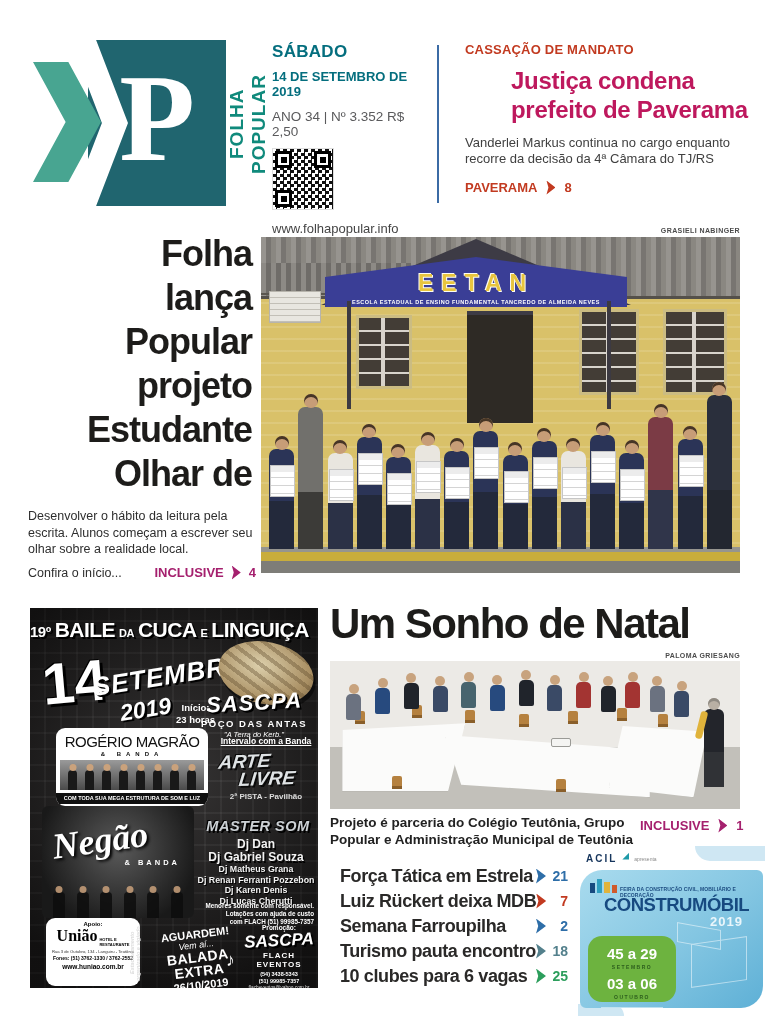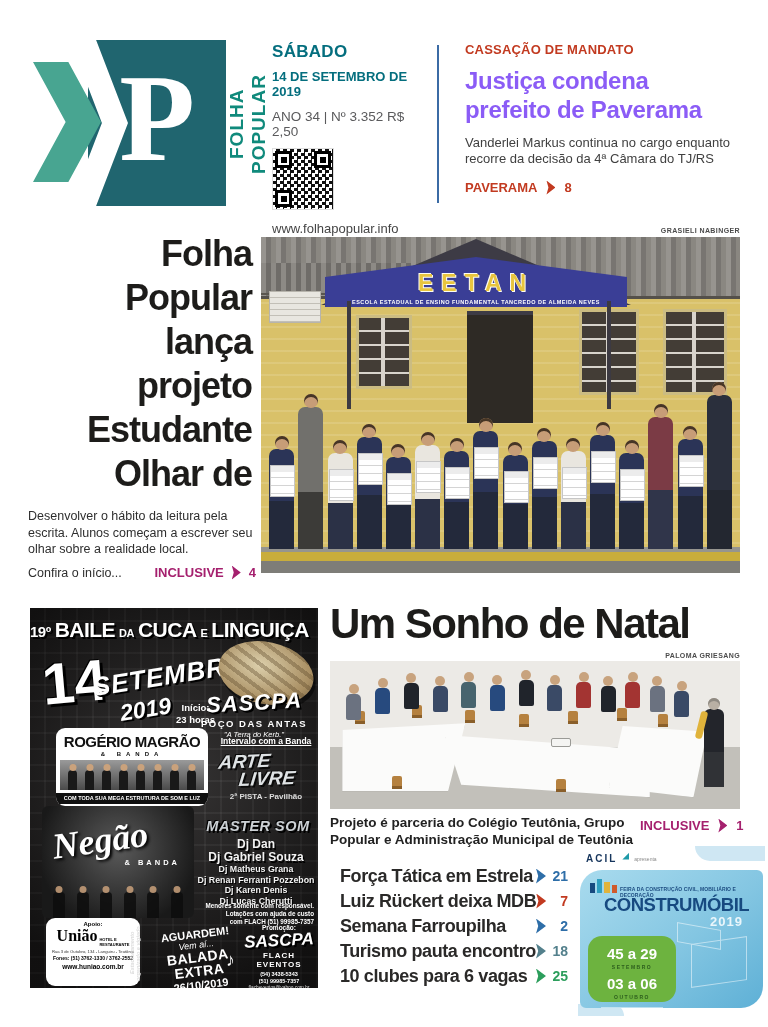--- a/index.html
+++ b/index.html
@@ -31,22 +31,22 @@
   .qr-f { position:absolute; width:17px; height:17px; background:#fff; border:3px solid #000;
     display:flex; align-items:center; justify-content:center; }
   .qr-f::before { content:""; width:6px; height:6px; background:#000; }
   .issue-web { font-size:13px; color:#454545; margin-top:11px; }
 
   .vdiv { left:437px; top:45px; width:2px; height:158px; background:#3b6ba5; }
 
   
   .lead { left:465px; top:42px; width:296px; }
   .kicker { font-size:13px; font-weight:800; color:#c23a20; letter-spacing:.2px; }
-  .lead-hl { width:252px; font-size:24px; font-weight:800; color:#8b5cf6; line-height:29px;
-    letter-spacing:-.3px; margin-top:9px; }
+  .lead-hl { width:252px; font-size:24px; font-weight:800; color:#be185d; line-height:29px;
+    letter-spacing:-.3px; margin-top:9px;margin-left:46px; }
   .lead-deck { font-size:13px; color:#404040; line-height:16px; margin-top:11px; width:290px; }
   .pagerow { display:flex; align-items:center; gap:9px; margin-top:13px; }
   .pagerow .sec { font-size:13px; font-weight:800; }
   .pagerow .num { font-size:13px; font-weight:800; }
   .bm { display:inline-block; width:9px; height:14px; clip-path:polygon(0 0,100% 50%,0 100%,22% 50%); }
   .red { color:#c23a20; } .bm.red { background:#c23a20; }
   .mag { color:#a5206e; } .bm.mag { background:#a5206e; }
 
   
   .f-head { left:26px; top:232px; width:226px; text-align:right; font-size:36px; font-weight:800;
@@ -119,21 +119,21 @@
     box-shadow:3px 4px 0 rgba(0,0,0,.5); overflow:hidden; }
   .cuca::after { content:""; position:absolute; inset:0;
     background:repeating-linear-gradient(25deg,rgba(90,70,40,.35) 0 4px,transparent 4px 10px); }
   .p-venue { right:4px; top:82px; width:120px; text-align:center; }
   .p-venue .v { font-size:22px; font-weight:900; font-style:italic; letter-spacing:1px;
     text-shadow:2px 2px 0 #000; transform:rotate(-3deg); }
   .p-venue .c { font-size:9.5px; font-weight:800; letter-spacing:1.5px; margin-top:2px; }
   .p-venue .k { font-size:7.5px; font-style:italic; margin-top:1px; }
   .bandbox { left:26px; top:120px; width:152px; height:78px; background:#fff; border-radius:9px;
     color:#111; text-align:center; padding-top:5px; overflow:hidden; }
-  .bandbox .n { font-size:15px; font-weight:700; letter-spacing:-.5px; }
+  .bandbox .n { font-size:15px; font-weight:400; letter-spacing:-.5px; }
   .bandbox .nb { font-size:6px; letter-spacing:5px; font-weight:700; margin-top:1px; }
   .bandphoto { height:30px; margin:3px 4px 0; background:linear-gradient(#9a9a9a,#4a4a4a);
     display:flex; justify-content:space-evenly; align-items:flex-end; overflow:hidden; }
   .sil { position:relative; width:9px; height:20px; border-radius:4px 4px 0 0; background:#191919; }
   .sil::before { content:""; position:absolute; top:-6px; left:50%; transform:translateX(-50%);
     width:7px; height:7px; border-radius:50%; background:#caa27c; }
   .bandchip { margin-top:3px; height:11px; background:#101010; color:#fff; font-size:5.5px;
     font-weight:800; line-height:11px; }
   .p-int { left:188px; top:128px; width:96px; text-align:center; font-size:8.5px; font-weight:800;
     text-decoration:underline; }
@@ -280,22 +280,22 @@
     <div class="lead-deck">Vanderlei Markus continua no cargo enquanto recorre da decisão da 4ª Câmara do TJ/RS</div>
     <div class="pagerow">
       <span class="sec red">PAVERAMA</span>
       <span class="bm red"></span>
       <span class="num red">8</span>
     </div>
   </div>
 
   <div class="abs f-head">
     <div>Folha</div>
+    <div>lança</div>
     <div>Popular</div>
-    <div>lança</div>
     <div>projeto</div>
     <div>Estudante</div>
     <div>Olhar de</div>
   </div>
   <div class="abs f-deck">Desenvolver o hábito da leitura pela escrita. Alunos começam a escrever seu olhar sobre a realidade local.</div>
   <div class="abs f-deckrow">
     <span>Confira o início...</span>
     <span class="right">
       <span class="mag">INCLUSIVE</span>
       <span class="bm mag"></span>

